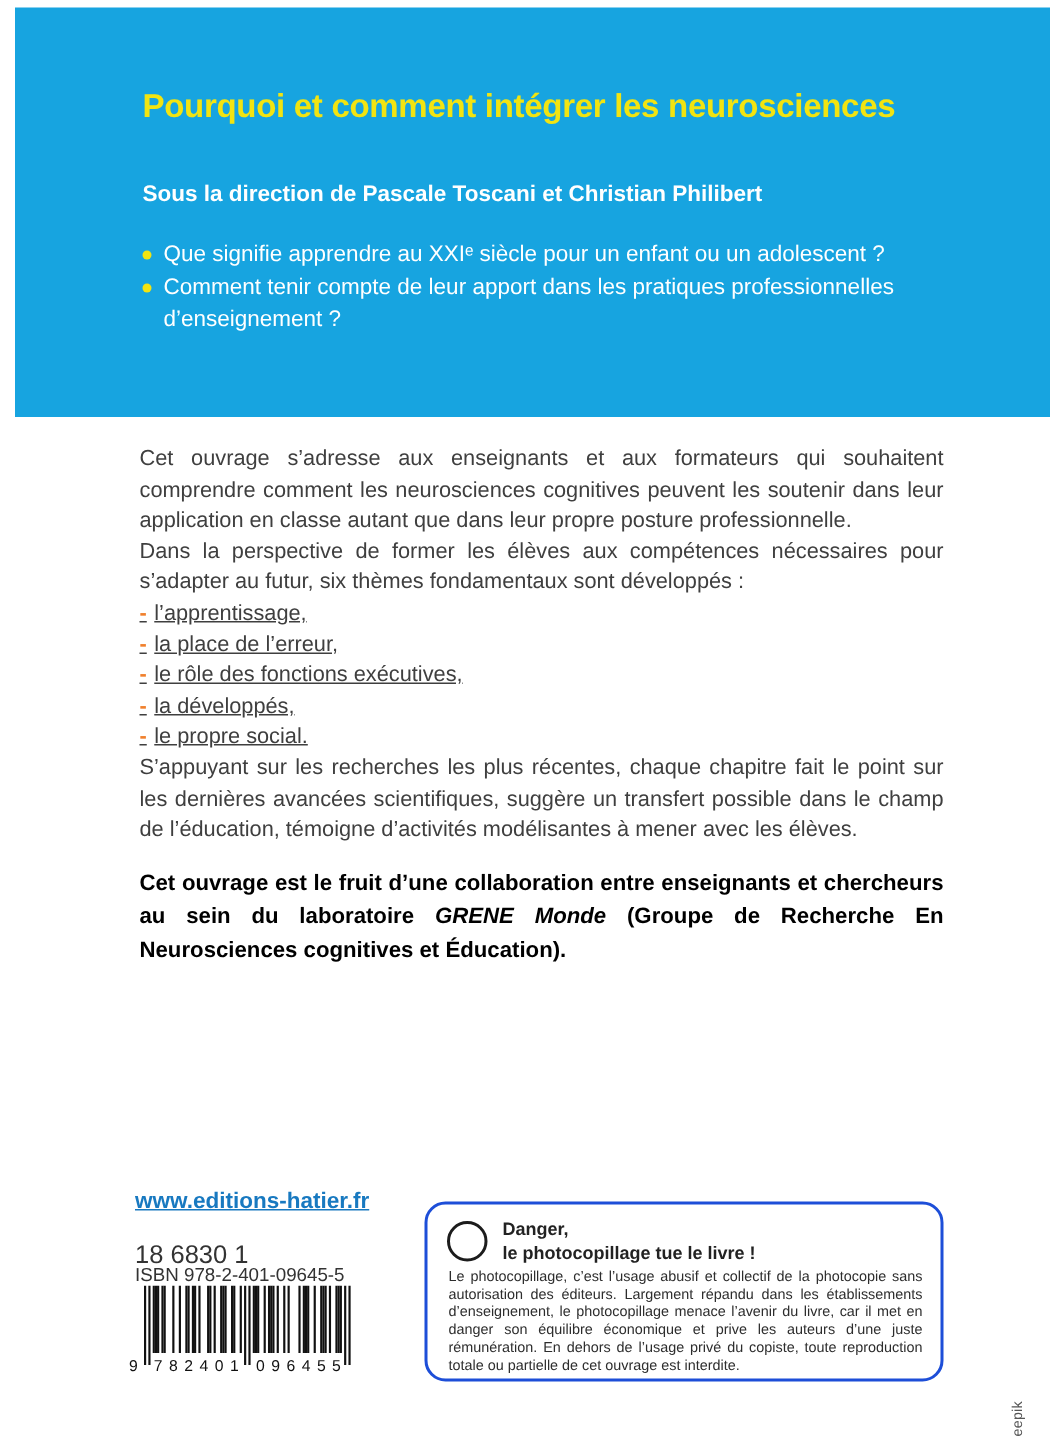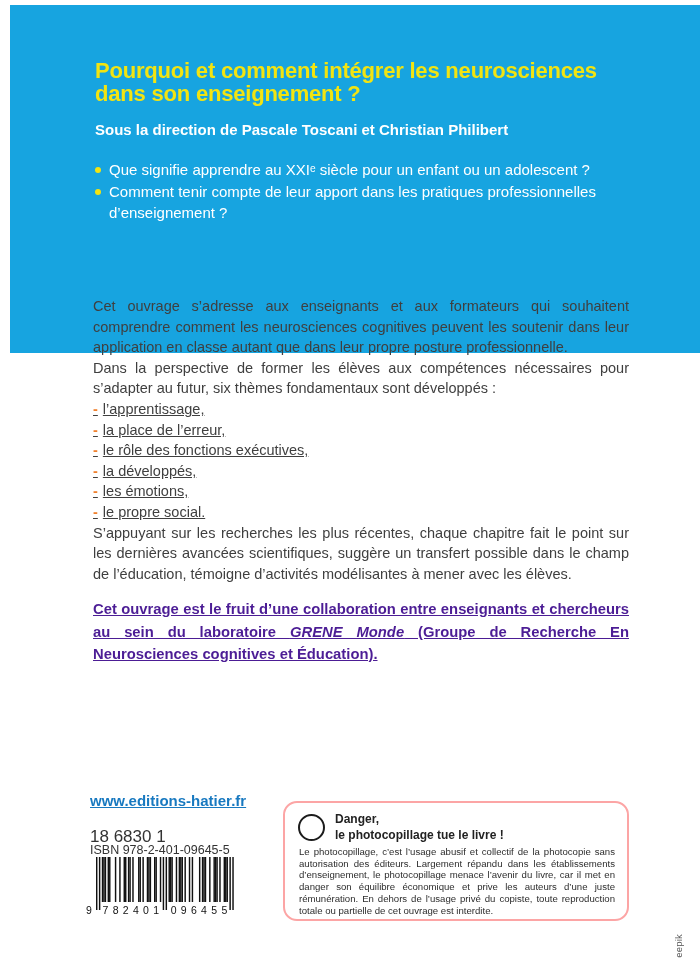--- a/index.html
+++ b/index.html
@@ -8,21 +8,21 @@
     position:relative;
     width:700px; height:958px;
     background:#ffffff;
     font-family:"Liberation Sans", sans-serif;
     overflow:hidden;
   }
 
   
   .blue-panel {
     position:absolute; left:10px; top:5px;
-    width:690px; height:348px;
+    width:690px; height:273px;
     background:#17a4e0;
   }
   .title {
     position:absolute; left:85px; top:54px;
     font-size:22px; font-weight:700; line-height:23px;
     color:#f2e411; letter-spacing:-0.2px;
   }
   .byline {
     position:absolute; left:85px; top:116px;
     font-size:15px; font-weight:700; color:#ffffff;
@@ -44,40 +44,40 @@
     position:absolute; left:93px; top:296px; width:536px;
     font-size:14.5px; line-height:20.6px; color:#3f3f3f;
   }
   .para { text-align:justify; }
   .themes { list-style:none;text-decoration:underline; }
   .themes li { line-height:20.6px; }
   .dash { color:#f0802d; font-weight:700; margin-right:5px; }
   .collab {
     margin-top:14px;
     font-weight:700; font-size:14.8px; line-height:22.5px;
-    color:#4c1d95; text-align:justify;text-decoration:underline;
+    color:#000000; text-align:justify;
   }
   .collab em { font-style:italic; }
 
   
   .site-link {
     position:absolute; left:90px; top:792px;
     font-size:15px; font-weight:700;
     color:#1879c0; text-decoration:underline;
     cursor:pointer;
   }
   .ref  { position:absolute; left:90px; top:827px; font-size:17px; color:#333333; }
   .isbn { position:absolute; left:90px; top:843px; font-size:12.5px; color:#333333; }
   .barcode { position:absolute; left:84px; top:857px; }
 
   
   .danger-box {
     position:absolute; left:283px; top:801px;
     width:346px; height:120px;
-    border:2px solid #fca5a5; border-radius:14px;
+    border:2px solid #1d4ed8; border-radius:14px;
     background:#ffffff;
   }
   .copy-circle {
     position:absolute; left:13px; top:11px;
     width:27px; height:27px;
     border:2px solid #1c1c1c; border-radius:50%;
   }
   .danger-titles {
     margin:9px 0 0 50px;
     font-size:12px; line-height:15.5px; font-weight:700; color:#222222;
@@ -98,21 +98,20 @@
   }
 </style>
 </head>
 <body>
 
 <div class="page">
 
   <header class="blue-panel">
     <h1 class="title">
       <div>Pourquoi et comment intégrer les neurosciences</div>
-      <div>dans son enseignement ?</div>
     </h1>
     <p class="byline">Sous la direction de Pascale Toscani et Christian Philibert</p>
     <ul class="questions">
       <li>
         <span class="qdot"></span>
         <span>Que signifie apprendre au XXIᵉ siècle pour un enfant ou un adolescent ?</span>
       </li>
       <li>
         <span class="qdot"></span>
         <span>Comment tenir compte de leur apport dans les pratiques professionnelles d’enseignement ?</span>
@@ -121,21 +120,20 @@
   </header>
 
   <main class="body-text">
     <p class="para">Cet ouvrage s’adresse aux enseignants et aux formateurs qui souhaitent comprendre comment les neurosciences cognitives peuvent les soutenir dans leur application en classe autant que dans leur propre posture professionnelle.</p>
     <p class="para">Dans la perspective de former les élèves aux compétences nécessaires pour s’adapter au futur, six thèmes fondamentaux sont développés :</p>
     <ul class="themes">
       <li><span class="dash">-</span><span>l’apprentissage,</span></li>
       <li><span class="dash">-</span><span>la place de l’erreur,</span></li>
       <li><span class="dash">-</span><span>le rôle des fonctions exécutives,</span></li>
       <li><span class="dash">-</span><span>la développés,</span></li>
-      <li><span class="dash">-</span><span>les émotions,</span></li>
       <li><span class="dash">-</span><span>le propre social.</span></li>
     </ul>
     <p class="para">S’appuyant sur les recherches les plus récentes, chaque chapitre fait le point sur les dernières avancées scientifiques, suggère un transfert possible dans le champ de l’éducation, témoigne d’activités modélisantes à mener avec les élèves.</p>
     <p class="collab"><span>Cet ouvrage est le fruit d’une collaboration entre enseignants et chercheurs au sein du laboratoire </span><em>GRENE Monde</em><span> (Groupe de Recherche En Neurosciences cognitives et Éducation).</span></p>
   </main>
 
   <a class="site-link">www.editions-hatier.fr</a>
   <div class="ref">18 6830 1</div>
   <div class="isbn">ISBN 978-2-401-09645-5</div>
   <div class="barcode"><svg id="ean-svg" width="156" height="64">

